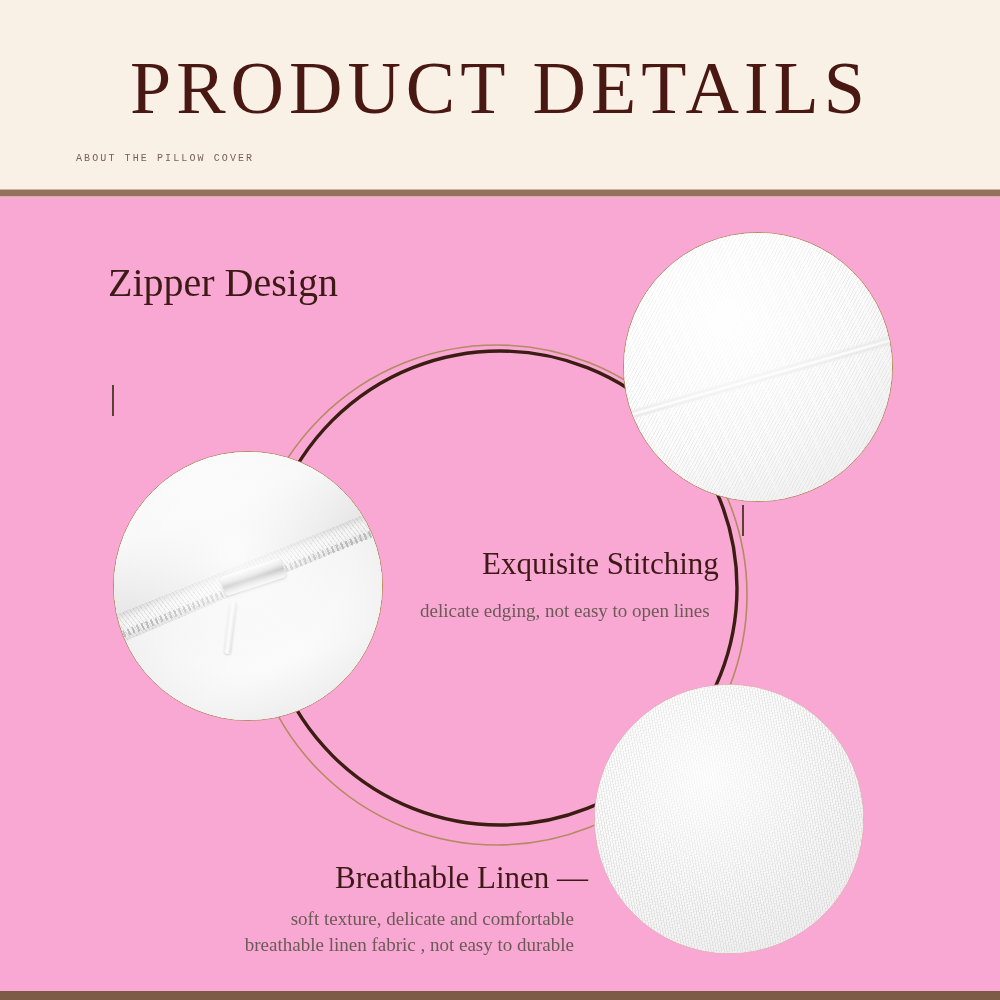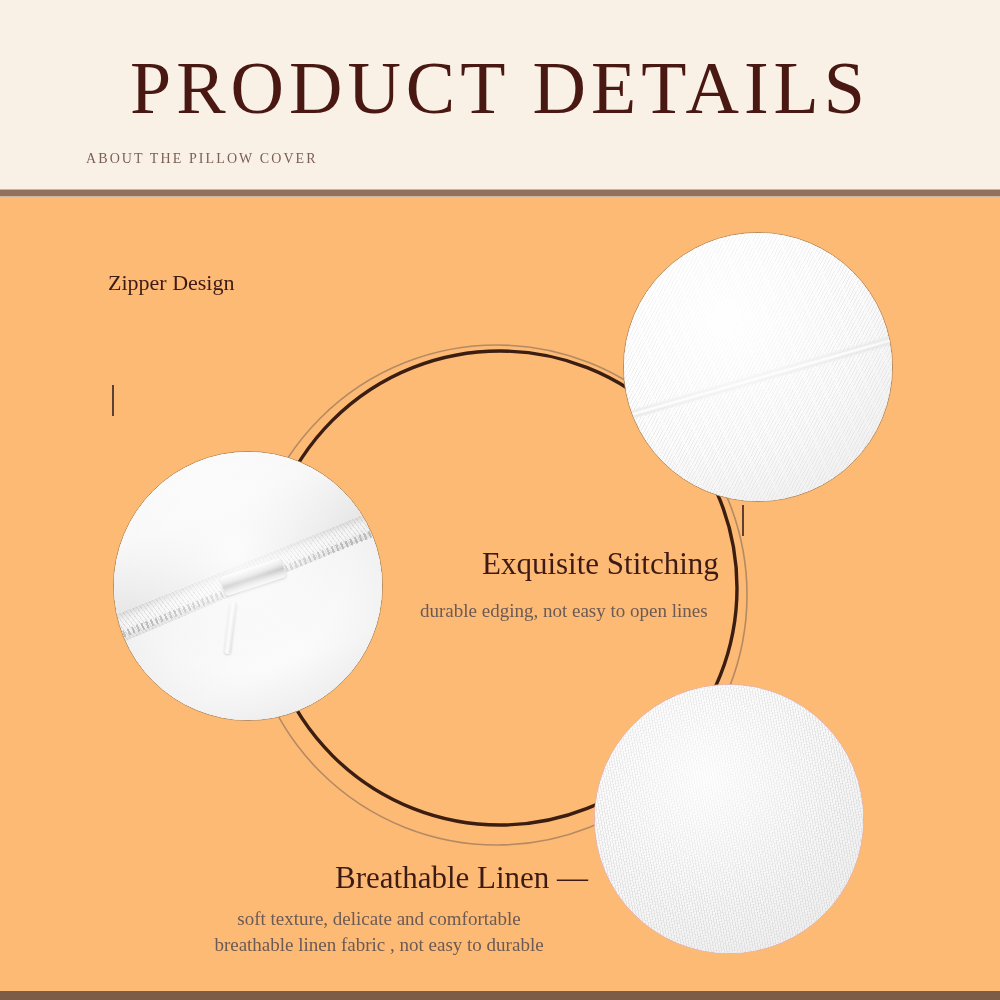--- a/index.html
+++ b/index.html
@@ -6,21 +6,21 @@
   html, body {
     margin: 0;
     padding: 0;
     background: #ffffff;
   }
   #page {
     position: relative;
     width: 1000px;
     height: 1000px;
     overflow: hidden;
-    background: #fdba74;
+    background: #f9a8d4;
     font-family: "Liberation Serif", "DejaVu Serif", serif;
   }
 
   
   .header-band {
     position: absolute;
     left: 0;
     top: 0;
     width: 1000px;
     height: 189px;
@@ -34,24 +34,24 @@
     text-align: center;
     font-family: "Liberation Serif", "DejaVu Serif", serif;
     font-size: 74px;
     line-height: 80px;
     letter-spacing: 5px;
     color: #4a1812;
     white-space: nowrap;
   }
   .header-subtitle {
     position: absolute;
-    left: 86px;
+    left: 76px;
     top: 150px;
-    font-family: Liberation Serif, serif;
-    font-size: 14px;
+    font-family: Liberation Mono, monospace;
+    font-size: 10px;
     line-height: 18px;
     letter-spacing: 2.1px;
     color: #7a5f55;
     white-space: nowrap;
   }
   .header-rule {
     position: absolute;
     left: 0;
     top: 189px;
     width: 1000px;
@@ -262,30 +262,30 @@
     font-family: "Liberation Serif", "DejaVu Serif", serif;
     color: #6b5a55;
     white-space: nowrap;
   }
   .tick {
     position: absolute;
     width: 2px;
     background: #5c4033;
   }
 
-  #zipper-title   { left: 108px; top: 264px; font-size: 22px; line-height: 38px; text-align: center; }
+  #zipper-title   { left: 108px; top: 264px; font-size: 40px; line-height: 38px; text-align: center; }
   #zipper-desc    { left: 108px; top: 318px; font-size: 19px; line-height: 26px; }
   #zipper-tick    { left: 112px; top: 385px; height: 31px; }
 
   #stitching-title{ left: 482px; top: 545px; font-size: 31px; line-height: 38px; }
   #stitching-desc { left: 420px; top: 598px; font-size: 19px; line-height: 26px; }
   #stitching-tick { left: 742px; top: 505px; height: 31px; }
 
   #linen-title    { left: 306px; top: 859px; font-size: 31px; line-height: 38px; margin-left: 29px; }
-  #linen-desc     { left: 184px; top: 906px; font-size: 19px; line-height: 26px; text-align: center; width: 390px; white-space: normal; }
+  #linen-desc     { left: 184px; top: 906px; font-size: 19px; line-height: 26px; text-align: right; width: 390px; white-space: normal; }
 </style>
 </head>
 <body>
 
 <div id="page">
 
   <div class="header-band">
     <div class="header-title">PRODUCT DETAILS</div>
     <div class="header-subtitle">ABOUT THE PILLOW COVER</div>
   </div>
@@ -322,21 +322,21 @@
       <div class="shade"></div>
     </div>
   </div>
 
   <div class="feature-title" id="zipper-title">Zipper Design</div>
   <div class="tick" id="zipper-tick"></div>
 
   <div class="tick" id="stitching-tick"></div>
   <div class="feature-title" id="stitching-title">Exquisite Stitching</div>
   <div class="feature-desc" id="stitching-desc">
-    <div>durable edging, not easy to open lines</div>
+    <div>delicate edging, not easy to open lines</div>
   </div>
 
   <div class="feature-title" id="linen-title">Breathable Linen —</div>
   <div class="feature-desc" id="linen-desc">
     <div>soft texture, delicate and comfortable</div>
     <div>breathable linen fabric , not easy to durable</div>
   </div>
 
   <div class="footer-rule"></div>
 

